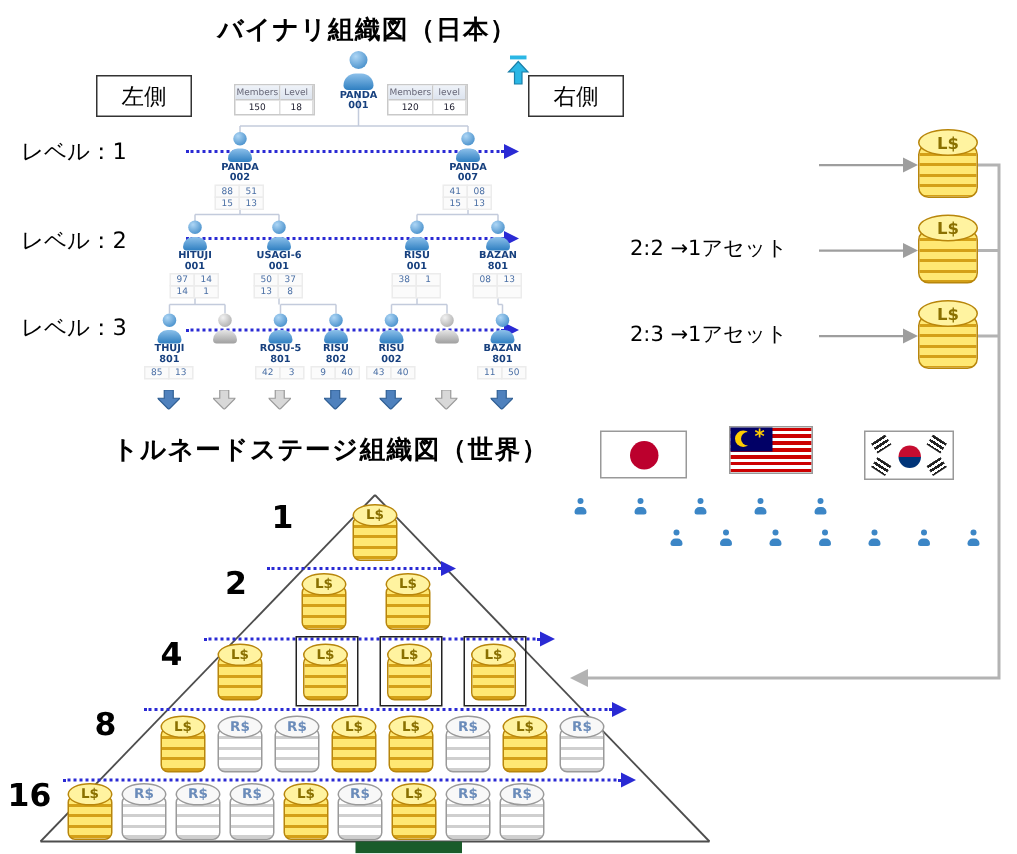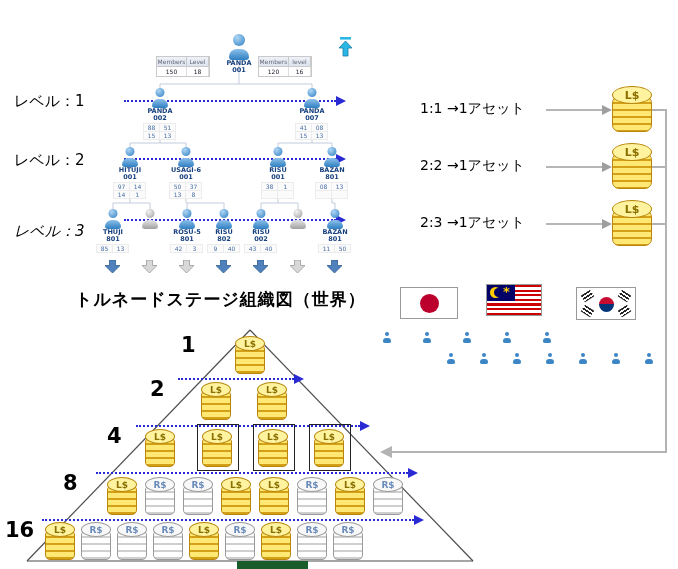--- a/index.html
+++ b/index.html
@@ -114,21 +114,24 @@
     <line x1="652" y1="224" x2="666" y2="224" stroke="#b3b3b3" stroke-width="2"></line>
     <polygon points="392,446 380,452 392,458" fill="#b3b3b3"></polygon>
 
     <g stroke="#4d4d4d" stroke-width="1.2">
       <line x1="250" y1="330" x2="27" y2="561"></line>
       <line x1="250" y1="330" x2="473" y2="561"></line>
       <line x1="27" y1="561" x2="473" y2="561"></line>
     </g>
   </svg>
 
-
+  <div class="big-title" style="left:145px;top:8px;">バイナリ組織図（日本）</div>
+
+  <div class="side-box" style="left:64px;top:50px;">左側</div>
+  <div class="side-box" style="left:352px;top:50px;">右側</div>
   <div class="uparrow-icon" style="left:337px;top:36px;">
     <svg width="17" height="21" viewBox="0 0 17 21">
       <rect x="3" y="1" width="11" height="2.6" fill="#2bb7e5"></rect>
       <polygon points="8.5,5 15,12 11,12 11,20 6,20 6,12 2,12" fill="#2bb7e5" stroke="#1a7fa8" stroke-width="0.8"></polygon>
     </svg>
   </div>
 
   <div class="node" style="left:216px;top:34px;">
     <div class="picon root">
         <span class="ph"></span>
@@ -146,21 +149,21 @@
   </div>
   <div class="stat-table" style="left:258px;top:56px;">
     <span class="th">Members</span>
     <span class="th">level</span>
     <span class="td">120</span>
     <span class="td">16</span>
   </div>
 
   <div class="level-label" style="left:14px;top:92px;">レベル：1</div>
   <div class="level-label" style="left:14px;top:151px;">レベル：2</div>
-  <div class="level-label" style="left:14px;top:222px;font-style:italic;">レベル：3</div>
+  <div class="level-label" style="left:14px;top:209px;">レベル：3</div>
 
   <div class="dotarrow" style="left:124px;top:100px;width:212px;"></div>
   <div class="dotarrow" style="left:124px;top:158px;width:212px;"></div>
   <div class="dotarrow" style="left:124px;top:219px;width:212px;"></div>
 
   <div class="node" style="left:137px;top:88px;">
     <div class="picon">
         <span class="ph"></span>
         <span class="pb"></span>
       </div>
@@ -333,21 +336,20 @@
   <div class="downarrow" style="left:253px;top:258px;"><svg width="15" height="13" viewBox="0 0 15 13">
         <polygon points="4.5,0 10.5,0 10.5,5.5 15,5.5 7.5,13 0,5.5 4.5,5.5" fill="#4f81bd" stroke="#2f5e93" stroke-width="0.8"></polygon>
       </svg></div>
   <div class="downarrow" style="left:290px;top:258px;"><svg width="15" height="13" viewBox="0 0 15 13">
         <polygon points="4.5,0 10.5,0 10.5,5.5 15,5.5 7.5,13 0,5.5 4.5,5.5" fill="#d8d8d8" stroke="#9a9a9a" stroke-width="0.8"></polygon>
       </svg></div>
   <div class="downarrow" style="left:327px;top:258px;"><svg width="15" height="13" viewBox="0 0 15 13">
         <polygon points="4.5,0 10.5,0 10.5,5.5 15,5.5 7.5,13 0,5.5 4.5,5.5" fill="#4f81bd" stroke="#2f5e93" stroke-width="0.8"></polygon>
       </svg></div>
 
-  <div class="annotation" style="left:420px;top:100px;">1:1 →1アセット</div>
   <div class="annotation" style="left:420px;top:157px;">2:2 →1アセット</div>
   <div class="annotation" style="left:420px;top:214px;">2:3 →1アセット</div>
 
   <div class="coin gold big" style="left:612px;top:86px;">
     <div class="cb"></div>
     <div class="ct">
         <span>L$</span>
       </div>
   </div>
   <div class="coin gold big" style="left:612px;top:143px;">

